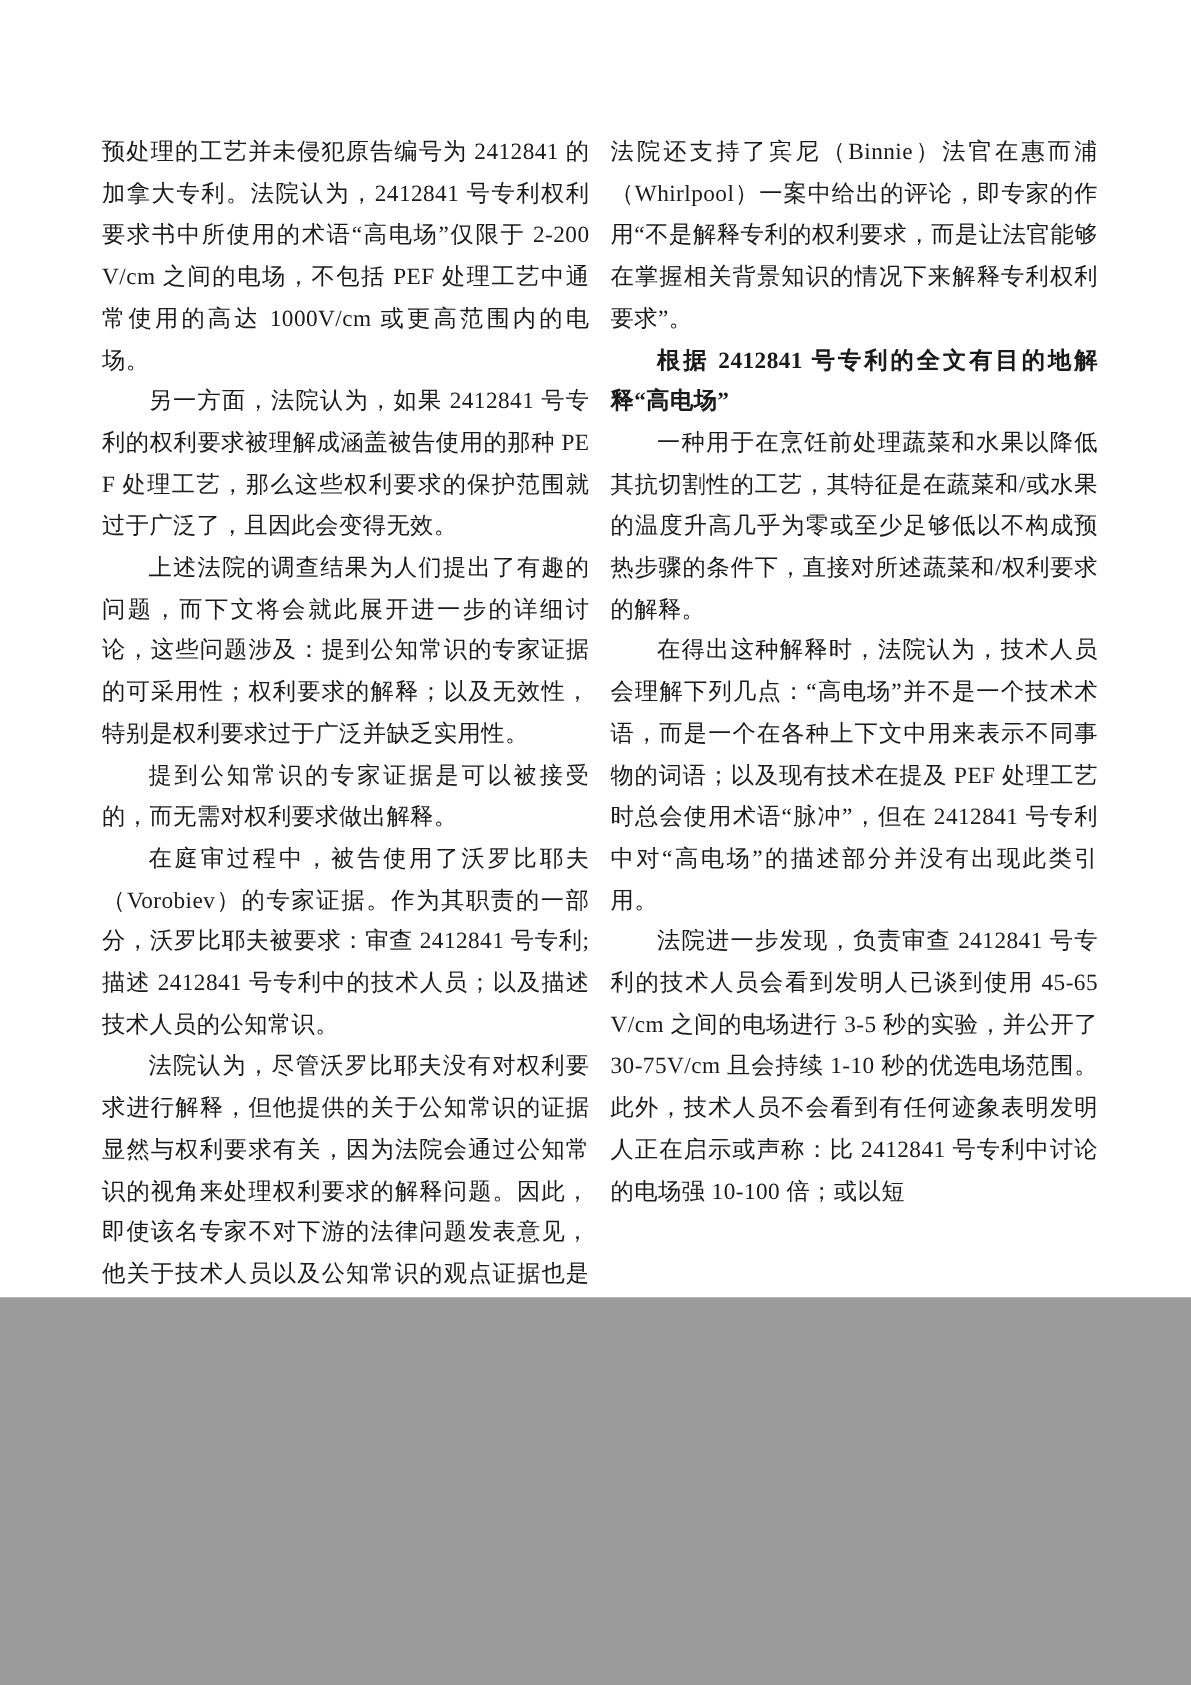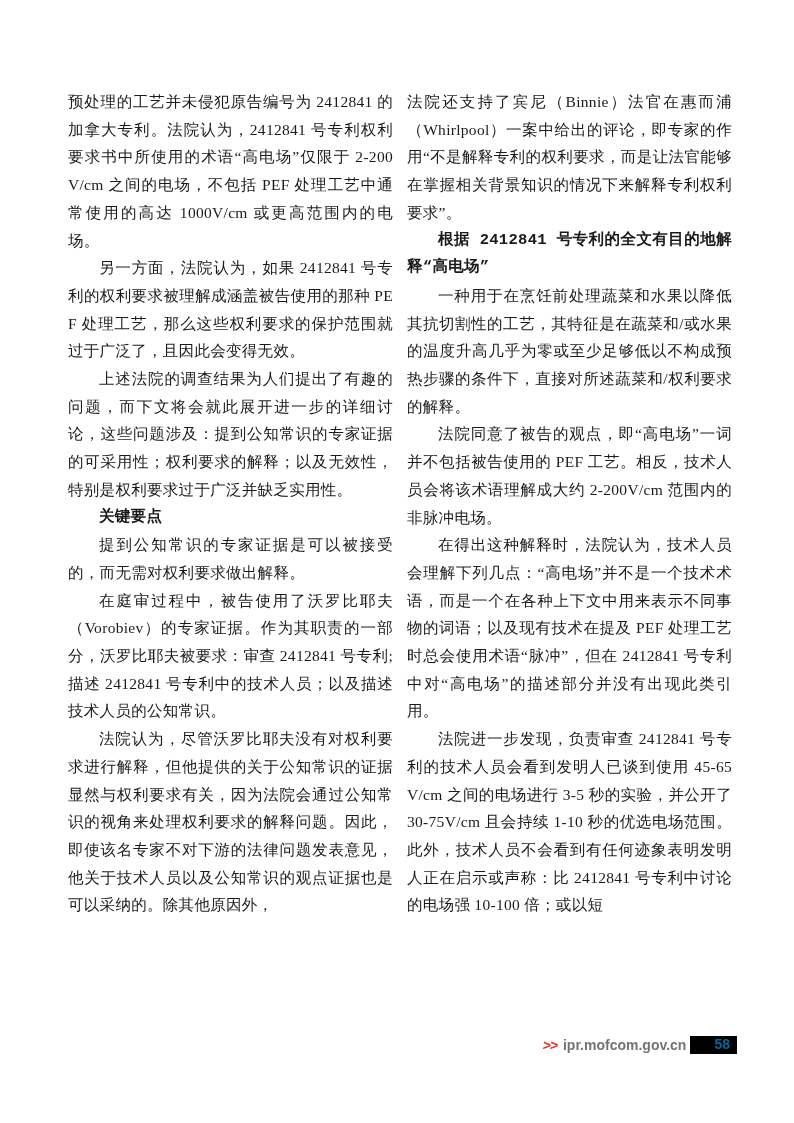--- a/index.html
+++ b/index.html
@@ -1,19 +1,19 @@
 <!DOCTYPE html>
 <html><head>
 <meta charset="utf-8">
 <style>
   html, body { margin: 0; padding: 0; background: #9b9b9b; }
   .page {
     position: relative;
     width: 794px;
-    height: 1123px;
+    height: 865px;
     margin: 0 auto;
     background: #ffffff;
     font-family: "Liberation Serif", "DejaVu Serif", serif;
     color: #1a1a1a;
     overflow: hidden;
   }
   .content {
     position: absolute;
     left: 68px;
     top: 88px;
@@ -29,21 +29,21 @@
     margin: 0;
     font-size: 15.5px;
     line-height: 27.7px;
     text-align: justify;
     text-indent: 2em;
     letter-spacing: 0.3px;
     word-break: break-all;
   }
   .column p.no-indent { text-indent: 0; }
   .column p.heading {
-    font-family: Liberation Mono, monospace;
+    font-family: Liberation Serif, serif;
     font-weight: bold;
   }
   .footer {
     position: absolute;
     top: 1036px;
     right: 57px;
     display: flex;
     align-items: center;
     font-family: "Liberation Sans", "DejaVu Sans", sans-serif;
     font-size: 14px;
@@ -71,31 +71,29 @@
 <body>
 
 <div class="page">
 
   <div class="content">
     <div class="column">
 
     <p class="no-indent">预处理的工艺并未侵犯原告编号为 2412841 的加拿大专利。法院认为，2412841 号专利权利要求书中所使用的术语“高电场”仅限于 2-200V/cm 之间的电场，不包括 PEF 处理工艺中通常使用的高达 1000V/cm 或更高范围内的电场。</p>
         <p>另一方面，法院认为，如果 2412841 号专利的权利要求被理解成涵盖被告使用的那种 PEF 处理工艺，那么这些权利要求的保护范围就过于广泛了，且因此会变得无效。</p>
         <p>上述法院的调查结果为人们提出了有趣的问题，而下文将会就此展开进一步的详细讨论，这些问题涉及：提到公知常识的专家证据的可采用性；权利要求的解释；以及无效性，特别是权利要求过于广泛并缺乏实用性。</p>
-        <p class="heading">关键要点</p>
         <p>提到公知常识的专家证据是可以被接受的，而无需对权利要求做出解释。</p>
         <p>在庭审过程中，被告使用了沃罗比耶夫（Vorobiev）的专家证据。作为其职责的一部分，沃罗比耶夫被要求：审查 2412841 号专利;描述 2412841 号专利中的技术人员；以及描述技术人员的公知常识。</p>
         <p>法院认为，尽管沃罗比耶夫没有对权利要求进行解释，但他提供的关于公知常识的证据显然与权利要求有关，因为法院会通过公知常识的视角来处理权利要求的解释问题。因此，即使该名专家不对下游的法律问题发表意见，他关于技术人员以及公知常识的观点证据也是可以采纳的。除其他原因外，</p>
       </div>
     <div class="column">
 
     <p class="no-indent">法院还支持了宾尼（Binnie）法官在惠而浦（Whirlpool）一案中给出的评论，即专家的作用“不是解释专利的权利要求，而是让法官能够在掌握相关背景知识的情况下来解释专利权利要求”。</p>
         <p class="heading">根据 2412841 号专利的全文有目的地解释“高电场”</p>
         <p>一种用于在烹饪前处理蔬菜和水果以降低其抗切割性的工艺，其特征是在蔬菜和/或水果的温度升高几乎为零或至少足够低以不构成预热步骤的条件下，直接对所述蔬菜和/权利要求的解释。</p>
-        <p>法院同意了被告的观点，即“高电场”一词并不包括被告使用的 PEF 工艺。相反，技术人员会将该术语理解成大约 2-200V/cm 范围内的非脉冲电场。</p>
         <p>在得出这种解释时，法院认为，技术人员会理解下列几点：“高电场”并不是一个技术术语，而是一个在各种上下文中用来表示不同事物的词语；以及现有技术在提及 PEF 处理工艺时总会使用术语“脉冲”，但在 2412841 号专利中对“高电场”的描述部分并没有出现此类引用。</p>
         <p>法院进一步发现，负责审查 2412841 号专利的技术人员会看到发明人已谈到使用 45-65V/cm 之间的电场进行 3-5 秒的实验，并公开了 30-75V/cm 且会持续 1-10 秒的优选电场范围。此外，技术人员不会看到有任何迹象表明发明人正在启示或声称：比 2412841 号专利中讨论的电场强 10-100 倍；或以短</p>
       </div>
   </div>
 
   <div class="footer">
     <span class="chevrons">&gt;&gt;</span>
     <span class="site">ipr.mofcom.gov.cn</span>
     <span class="pagenum">58</span>
   </div>

